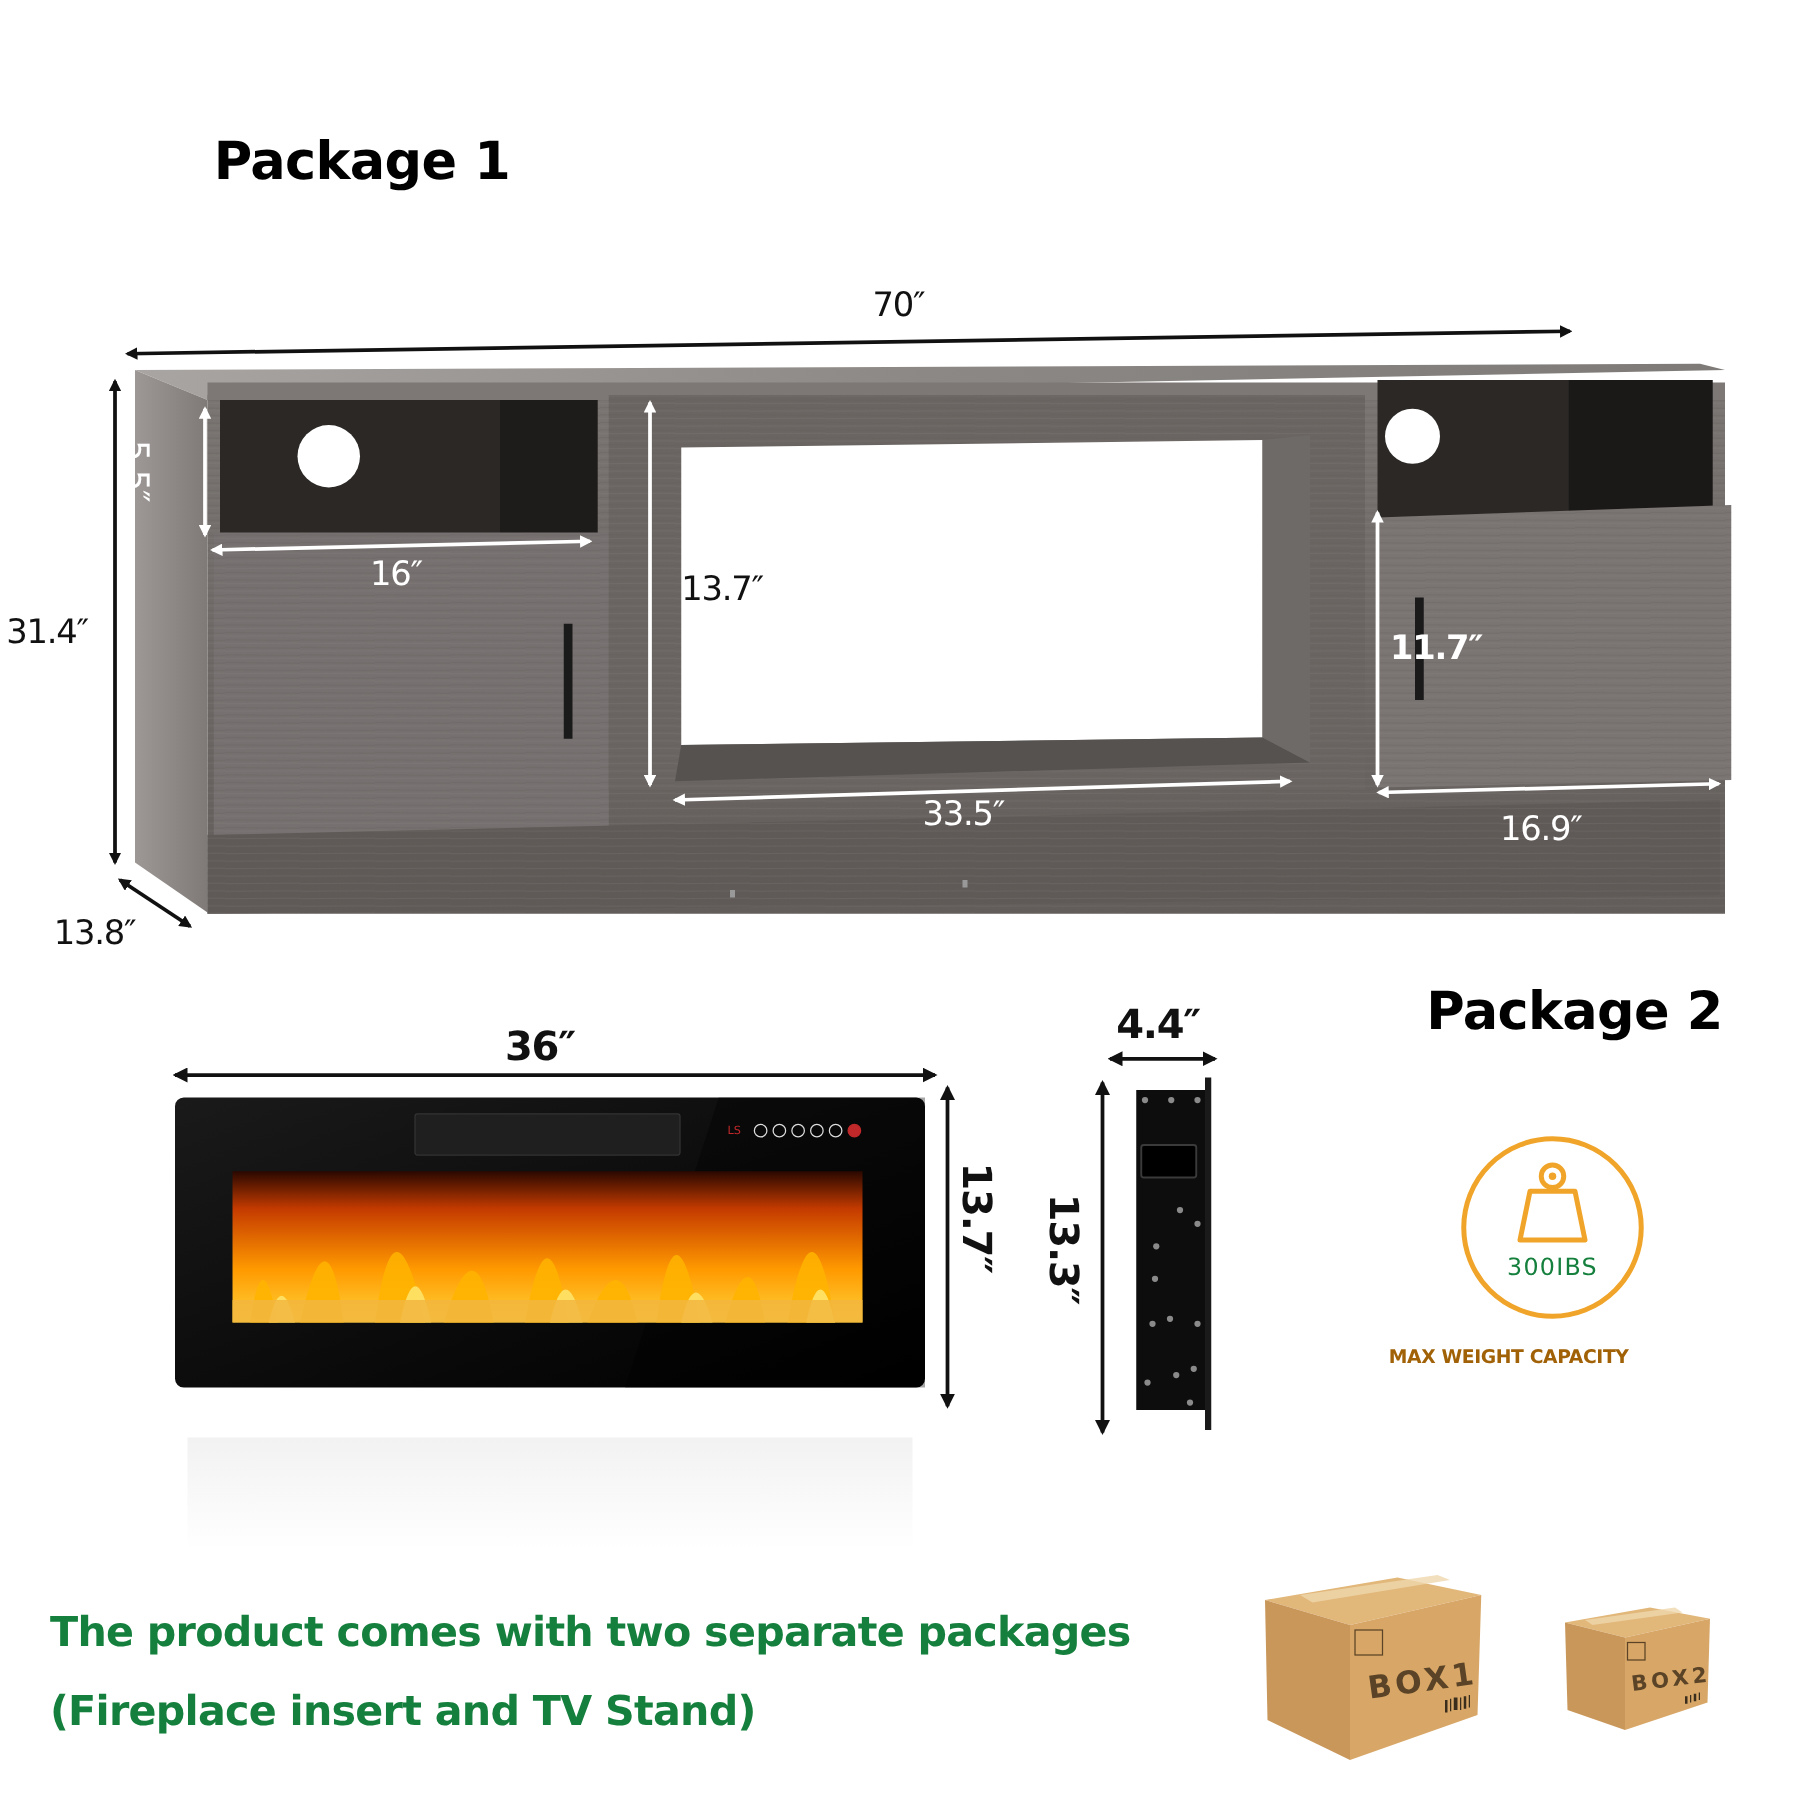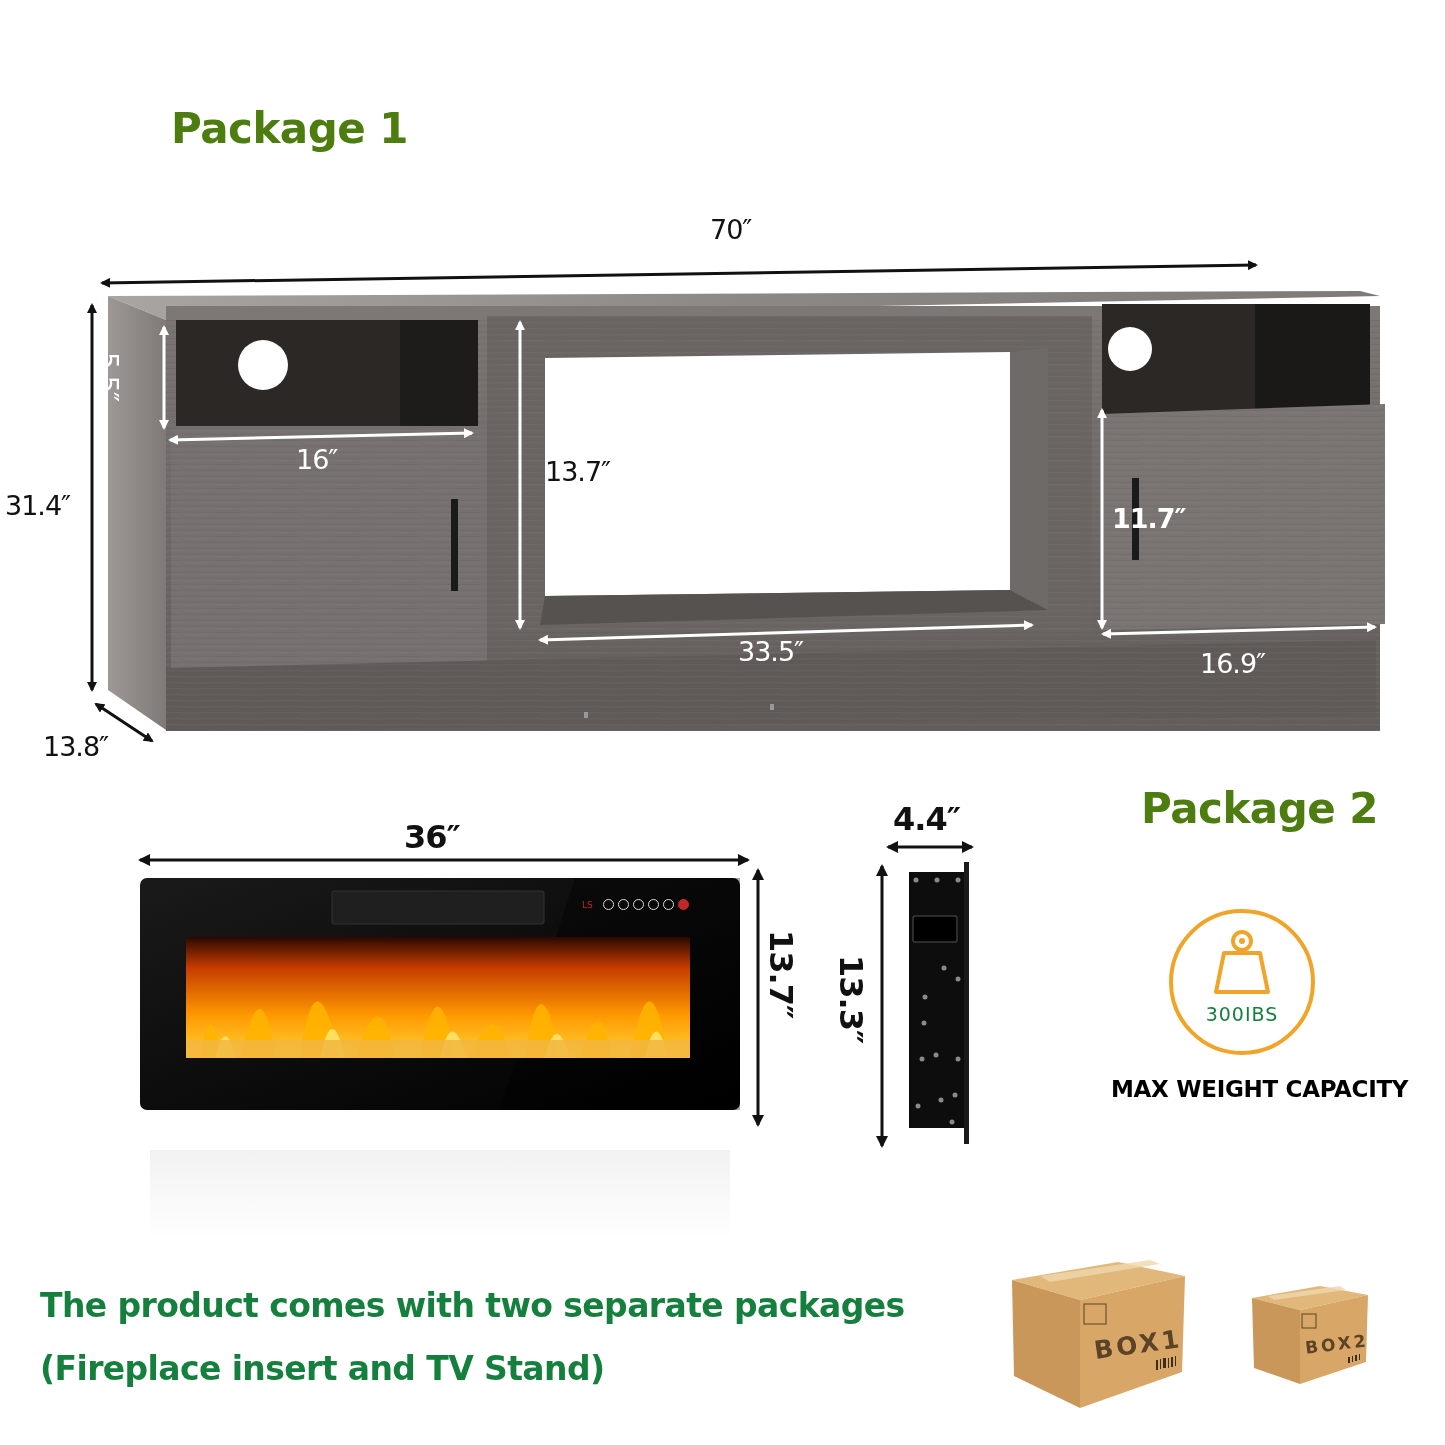--- a/index.html
+++ b/index.html
@@ -1,24 +1,24 @@
 <!DOCTYPE html>
 <html><head>
   <meta charset="utf-8">
   <style>
     html, body { margin: 0; padding: 0; background: #ffffff; }
     body { width: 1445px; height: 1445px; position: relative; overflow: hidden;
       font-family: "Liberation Sans", "DejaVu Sans", sans-serif; color: #111; }
     .abs { position: absolute; }
-    .title { font-family: "DejaVu Sans", sans-serif; font-weight: bold; font-size: 42px; color: #4d7c0f; letter-spacing: -0.5px; white-space: nowrap; }
+    .title { font-family: "DejaVu Sans", sans-serif; font-weight: bold; font-size: 42px; color: #000000; letter-spacing: -0.5px; white-space: nowrap; }
     .dim { font-family: "DejaVu Sans", sans-serif; font-size: 27px; color: #111; white-space: nowrap; letter-spacing: -1px; }
     .dim-w { color: #ffffff; }
     .dim-bold { font-weight: bold; font-size: 32px; letter-spacing: -1px; }
     .caption { font-family: "DejaVu Sans", sans-serif; font-weight: bold; font-size: 33px; color: #15803d; white-space: nowrap; letter-spacing: -0.6px; }
-    .weight-cap { font-family: "DejaVu Sans", sans-serif; font-weight: bold; font-size: 23px; color: #000000; white-space: nowrap; letter-spacing: -0.3px; }
+    .weight-cap { font-family: "DejaVu Sans", sans-serif; font-weight: bold; font-size: 15px; color: #a16207; white-space: nowrap; letter-spacing: -0.3px; }
     .weight-val { font-family: "DejaVu Sans", sans-serif; font-size: 19px; color: #15803d; letter-spacing: 1px; }
     svg { position: absolute; left: 0; top: 0; overflow: visible; }
     .box-label { font-family: "DejaVu Sans", sans-serif; font-weight: bold; color: #5a4326; letter-spacing: 3px; }
   </style>
 </head>
 <body>
 
 <div class="abs title" style="left:171px; top:104px;">Package 1</div>
 
 <div class="abs" style="left:0; top:0; width:1445px; height:780px;">
@@ -95,21 +95,21 @@
 
     <line x1="164" y1="327" x2="164" y2="428" stroke="#fff" stroke-width="3" marker-start="url(#arrW)" marker-end="url(#arrW)"></line>
     <line x1="170" y1="440" x2="472" y2="433" stroke="#fff" stroke-width="3" marker-start="url(#arrW)" marker-end="url(#arrW)"></line>
     <line x1="520" y1="322" x2="520" y2="628" stroke="#fff" stroke-width="3" marker-start="url(#arrW)" marker-end="url(#arrW)"></line>
     <line x1="540" y1="640" x2="1032" y2="625" stroke="#fff" stroke-width="3" marker-start="url(#arrW)" marker-end="url(#arrW)"></line>
     <line x1="1102" y1="410" x2="1102" y2="628" stroke="#fff" stroke-width="3" marker-start="url(#arrW)" marker-end="url(#arrW)"></line>
     <line x1="1103" y1="634" x2="1375" y2="627" stroke="#fff" stroke-width="3" marker-start="url(#arrW)" marker-end="url(#arrW)"></line>
   </svg>
 </div>
 
-<div class="abs dim" style="left:698px; top:214px;margin-left:12px;">70″</div>
+<div class="abs dim" style="left:698px; top:229px;">70″</div>
 <div class="abs dim" style="left:5px; top:490px;">31.4″</div>
 <div class="abs dim" style="left:43px; top:731px;">13.8″</div>
 <div class="abs dim dim-w" style="left:124px; top:352px; transform:rotate(90deg); transform-origin:left top;">5.5″</div>
 <div class="abs dim dim-w" style="left:296px; top:444px;">16″</div>
 <div class="abs dim" style="left:545px; top:456px;">13.7″</div>
 <div class="abs dim dim-w" style="left:738px; top:636px;">33.5″</div>
 <div class="abs dim dim-w" style="left:1112px; top:503px;font-weight:bold;">11.7″</div>
 <div class="abs dim dim-w" style="left:1200px; top:648px;">16.9″</div>
 
 <div class="abs title" style="left:1141px; top:784px;">Package 2</div>

